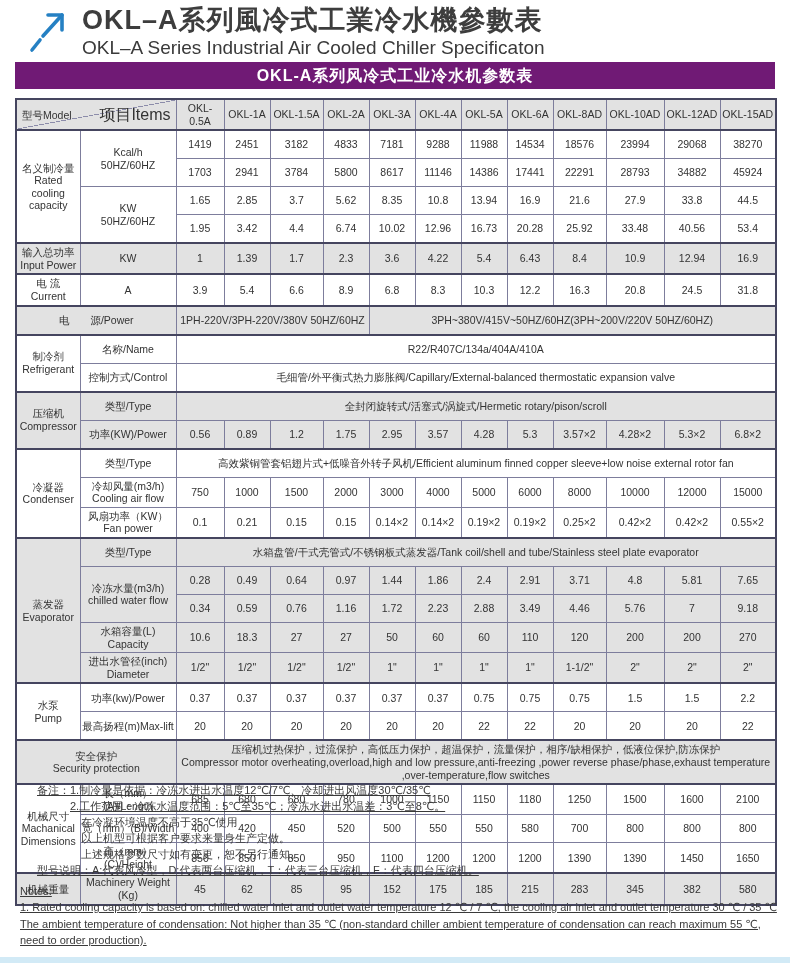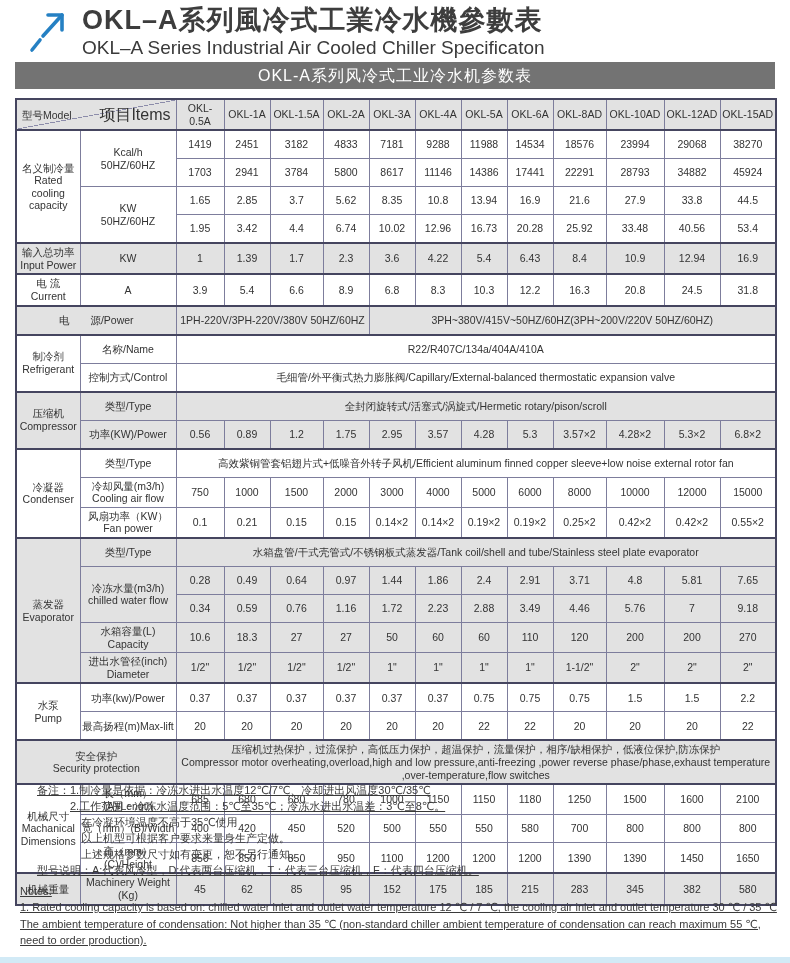--- a/index.html
+++ b/index.html
@@ -11,22 +11,22 @@
   }
   
   .page-header{display:flex;align-items:flex-start;padding:6px 0 15px 26px;height:56px;}
   .logo{width:48px;height:48px;margin-top:2px;flex:0 0 auto;}
   .titles{margin-left:8px;}
   .title-zh{font-size:27px;color:#3d3d3d;font-weight:600;letter-spacing:1px;line-height:1.1;}
   .title-en{font-size:19px;color:#3a3a3a;font-weight:500;margin-top:1px;}
   
   .table-wrap{position:absolute;left:15px;top:62px;width:760px;}
   .table-title{
-    background:#737373;color:#ffffff;text-align:center;
-    height:27px;line-height:27px;font-size:16px;font-weight:400;letter-spacing:1px;
+    background:#701a75;color:#ffffff;text-align:center;
+    height:27px;line-height:27px;font-size:16px;font-weight:700;letter-spacing:1px;
   }
   table.spec{border-collapse:collapse;table-layout:fixed;width:760px;
     border:2px solid #45455f;margin-top:9px;}
   table.spec td{
     border:1px solid #7d7d9c;
     text-align:center;vertical-align:middle;
     font-size:10.5px;line-height:1.2;height:23px;padding:2px 1px;
     background:#ffffff;overflow:hidden;
   }
   tr.shaded td{background:#e2e2e2;}

